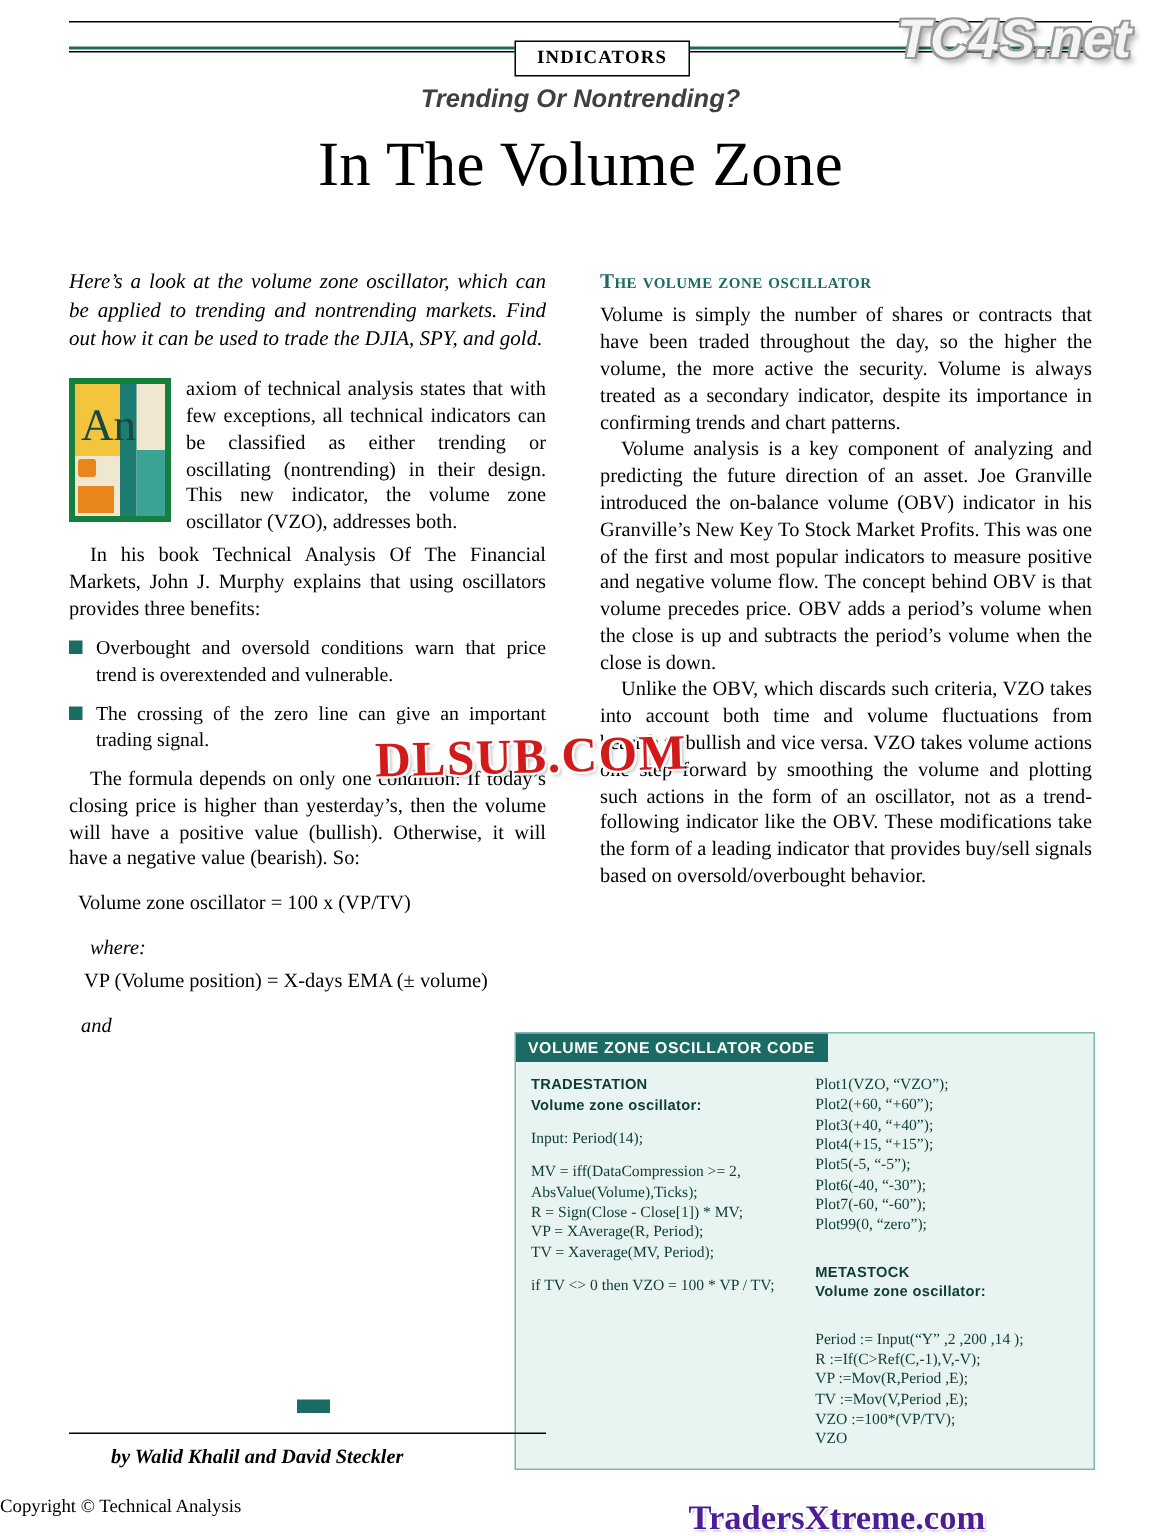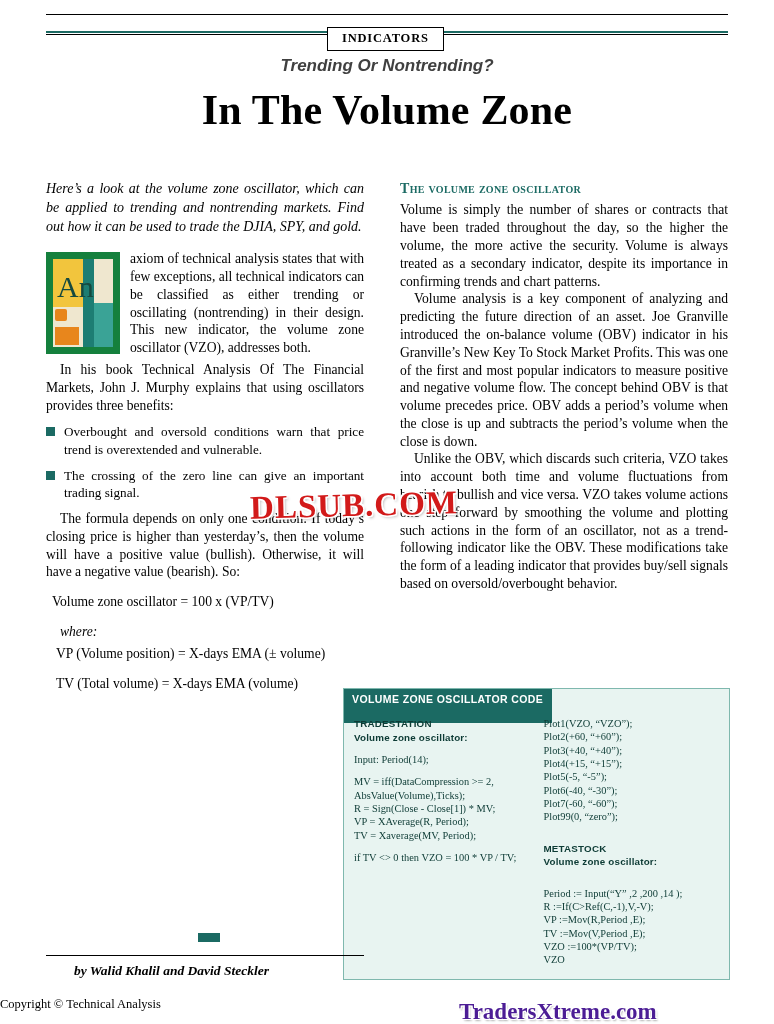--- a/index.html
+++ b/index.html
@@ -17,37 +17,37 @@
   .hdr-rule-top{position:absolute;left:46px;top:14px;width:682px;height:1px;background:#000;}
   .hdr-text{
     position:absolute;left:48px;top:14px;width:640px;
     font-size:10.5px;font-family:"Liberation Serif",serif;color:#000;
     white-space:nowrap;
   }
   .hdr-rule-bot{position:absolute;left:46px;top:31px;width:682px;height:2px;background:#1b6a63;}
   .hdr-rule-bot2{position:absolute;left:46px;top:34px;width:682px;height:1px;background:#000;}
 
   .indicators{
-    position:absolute;left:327px;top:27px;
+    position:absolute;left:343px;top:27px;
     border:1.6px solid #000;background:#fff;
     padding:3px 14px 4px 14px;
     font-family:"Liberation Serif",serif;
     font-weight:bold;font-size:12.5px;letter-spacing:.8px;
     color:#000;text-align:right;
   }
 
   .kicker{
     position:absolute;left:0;top:56px;width:774px;text-align:center;
     font-family:"Liberation Sans",sans-serif;
     font-style:italic;font-weight:bold;font-size:17px;color:#404040;
   }
   .title{
     position:absolute;left:0;top:86px;width:774px;text-align:center;
     font-family:"Liberation Serif",serif;
-    font-weight:bold;font-size:42px;color:#000;letter-spacing:.2px;
+    font-weight:normal;font-size:42px;color:#000;letter-spacing:.2px;
   }
 
   
   .wm-tc4s{
     position:absolute;right:20px;top:5px;
     font-family:"Liberation Sans",sans-serif;
     font-weight:bold;font-style:italic;font-size:36px;
     color:#f4f4f4;
     text-shadow:
       -1.5px -1.5px 0 #9a9a9a, 1.5px -1.5px 0 #9a9a9a,
@@ -88,21 +88,21 @@
   .standfirst{
     font-style:italic;color:#000;font-size:14px;line-height:1.34;
     margin:0 0 14px 0;
   }
   p.body{margin:0 0 0 0;text-indent:0;}
   p.body + p.body{text-indent:14px;}
 
   
   .dropart{
     float:left;width:60px;height:88px;margin:2px 10px 2px 0;
-    position:relative;border:7px solid #15803d;background:#f6f1e2;
+    position:relative;border:4px solid #15803d;background:#f6f1e2;
     overflow:hidden;
   }
   .dropart .bg{position:absolute;inset:0;background:#efe7cf;}
   .dropart .teal{position:absolute;left:30px;top:0;width:11px;height:88px;background:#1d7d73;}
   .dropart .teal2{position:absolute;left:41px;top:44px;width:19px;height:44px;background:#3aa396;}
   .dropart .orange{position:absolute;left:2px;top:50px;width:12px;height:12px;background:#e8861c;border-radius:2px;}
   .dropart .orange2{position:absolute;left:2px;top:68px;width:24px;height:18px;background:#e8861c;}
   .dropart .yellow{position:absolute;left:0;top:0;width:30px;height:48px;background:#f2c53d;}
   .dropart .An{
     position:absolute;left:4px;top:8px;
@@ -123,21 +123,21 @@
     font-variant:small-caps;font-weight:bold;font-size:14px;
     color:#1b6a63;letter-spacing:.3px;margin:0 0 3px 0;
   }
 
   
   .codebox{
     position:absolute;left:343px;top:688px;width:385px;height:290px;
     background:#e8f4f1;border:1px solid #7fb8ae;
   }
   .codebox .cap{
-    position:absolute;left:0;top:0;width:208px;height:34px;
+    position:absolute;left:0;top:0;width:208px;height:19px;
     background:#1b6a63;color:#fff;
     font-family:"Liberation Sans",sans-serif;font-weight:bold;font-size:10.5px;
     letter-spacing:.4px;padding:4px 0 0 8px;box-sizing:border-box;
   }
   .codebox .inner{
     position:absolute;left:10px;top:28px;right:10px;bottom:8px;
     display:flex;gap:14px;
     font-family:"Liberation Serif",serif;font-size:10.4px;line-height:1.28;color:#0d3b35;
   }
   .codebox .cc{flex:1;}
@@ -161,20 +161,21 @@
 <body>
 
 <div class="page">
 
   <div class="hdr-rule-top"></div>
   <div class="hdr-rule-bot"></div>
   <div class="hdr-rule-bot2"></div>
 
   <div class="indicators">INDICATORS</div>
 
+  <div class="wm-tc4s">TC4S.net</div>
 
   <div class="kicker">Trending Or Nontrending?</div>
   <div class="title">In The Volume Zone</div>
 
   <div class="col-left">
     <p class="standfirst">Here’s a look at the volume zone oscillator, which can be applied to trending and nontrending markets. Find out how it can be used to trade the DJIA, SPY, and gold.</p>
 
     <div class="dropart">
       <div class="bg"></div>
       <div class="yellow"></div>
@@ -190,21 +191,21 @@
 
     <ul class="bullets">
       <li><span class="sq"></span><span>Overbought and oversold conditions warn that price trend is overextended and vulnerable.</span></li>
       <li><span class="sq"></span><span>The crossing of the zero line can give an important trading signal.</span></li>
     </ul>
 
     <p class="body" style="text-indent:14px;margin-top:6px;">The formula depends on only one condition: If today’s closing price is higher than yesterday’s, then the volume will have a positive value (bullish). Otherwise, it will have a negative value (bearish). So:</p>
     <p class="body" style="margin-top:12px;text-indent:6px;">Volume zone oscillator = 100 x (VP/TV)</p>
     <p class="body" style="margin-top:12px;font-style:italic;">where:</p>
     <p class="body" style="margin-top:4px;text-indent:10px;">VP (Volume position) = X-days EMA (± volume)</p>
-    <p class="body" style="margin-top:12px;text-indent:10px;">TV (Total volume) = X-days EMA (volume)</p>
+    <p class="body" style="margin-top:12px;font-style:italic;text-indent:8px;">and</p>
   </div>
 
   <div class="col-right">
     <div class="sect-head">The volume zone oscillator</div>
     <p class="body">Volume is simply the number of shares or contracts that have been traded throughout the day, so the higher the volume, the more active the security. Volume is always treated as a secondary indicator, despite its importance in confirming trends and chart patterns.</p>
     <p class="body" style="text-indent:14px;">Volume analysis is a key component of analyzing and predicting the future direction of an asset. Joe Granville introduced the on-balance volume (OBV) indicator in his Granville’s New Key To Stock Market Profits. This was one of the first and most popular indicators to measure positive and negative volume flow. The concept behind OBV is that volume precedes price. OBV adds a period’s volume when the close is up and subtracts the period’s volume when the close is down.</p>
     <p class="body" style="text-indent:14px;">Unlike the OBV, which discards such criteria, VZO takes into account both time and volume fluctuations from bearish to bullish and vice versa. VZO takes volume actions one step forward by smoothing the volume and plotting such actions in the form of an oscillator, not as a trend-following indicator like the OBV. These modifications take the form of a leading indicator that provides buy/sell signals based on oversold/overbought behavior.</p>
   </div>
 
   <div class="wm-dlsub">DLSUB.COM</div>

